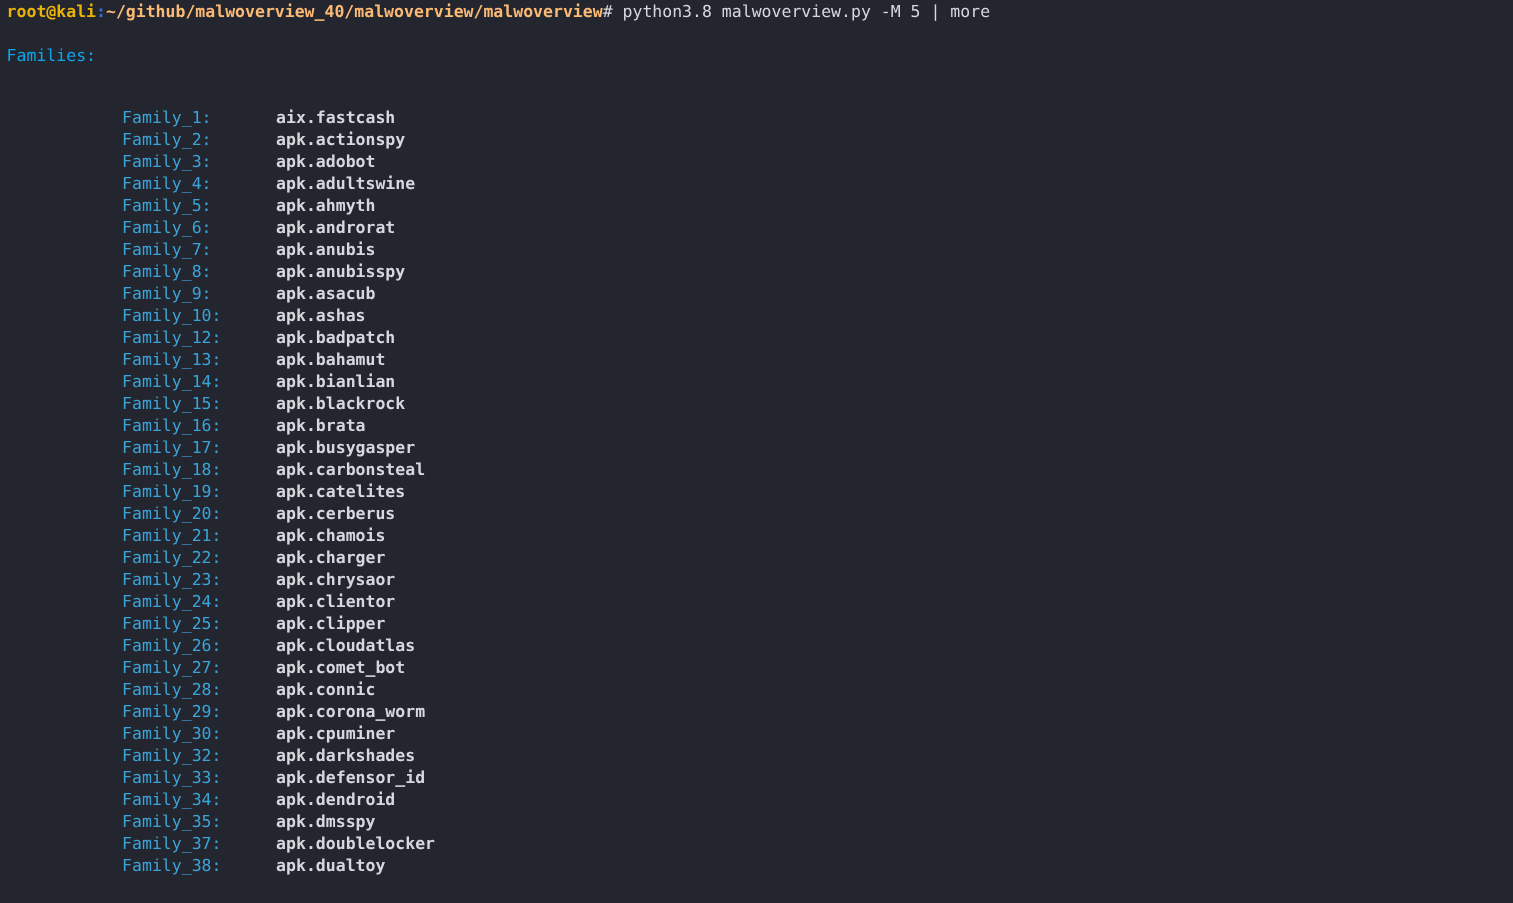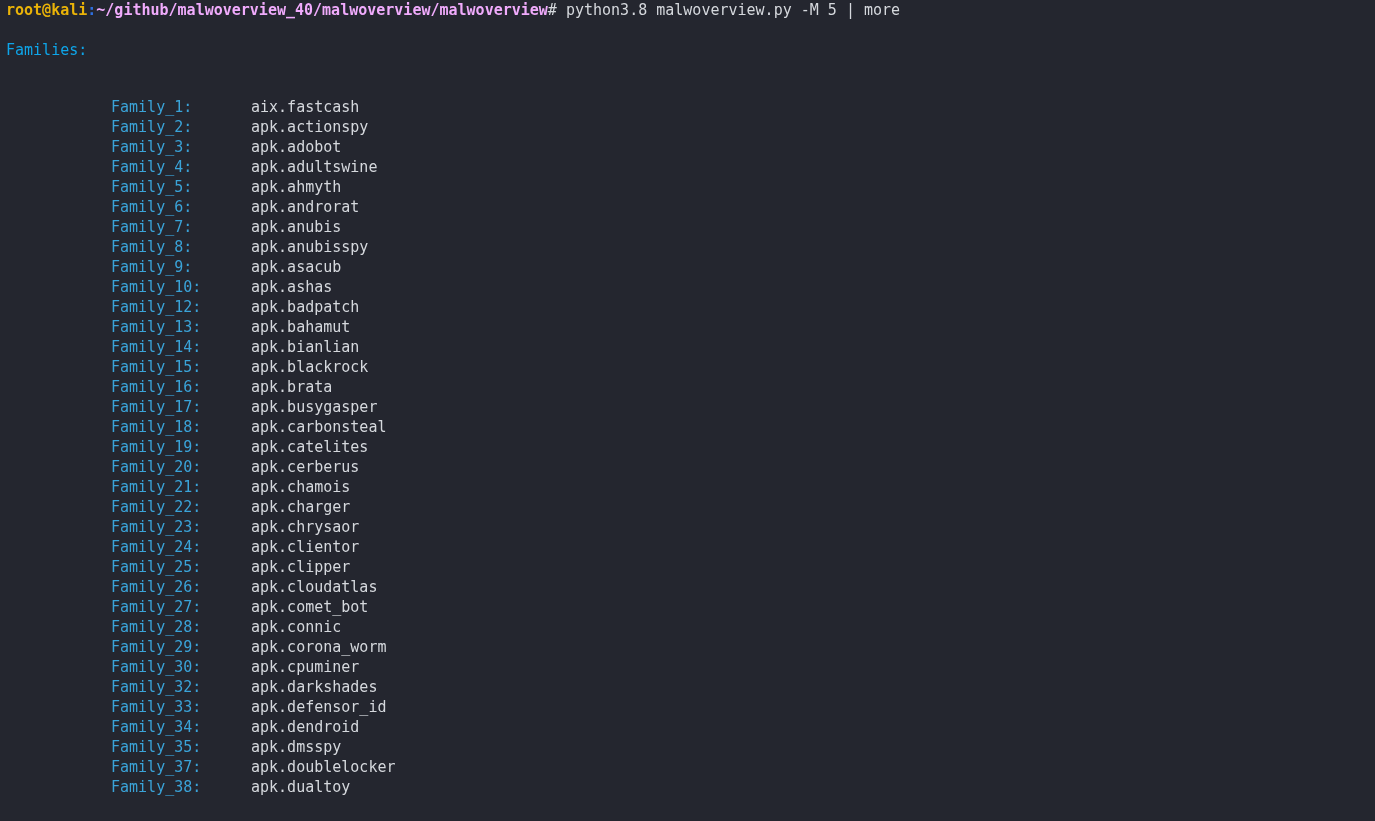--- a/index.html
+++ b/index.html
@@ -31,25 +31,25 @@
     line-height: 20px;
     white-space: pre;
     padding-left: 6px;
     letter-spacing: 0px;
   }
   .line.blank { height: 20px; }
 
   
   .c-user   { color: #eab308; font-weight: bold; }
   .c-colon  { color: #2f6fe0; font-weight: bold; }
-  .c-path   { color: #f0abfc; font-weight: bold; }
+  .c-path   { color: #fdba74; font-weight: bold; }
   .c-cmd    { color: #d5d8dd; font-weight: normal; }
   .c-header { color: #0ea5e9; font-weight: normal; }
   .c-key    { color: #3aa3d8; font-weight: normal; }
-  .c-val    { color: #d5d8dd; font-weight: normal; }
+  .c-val    { color: #d5d8dd; font-weight: bold; }
 
   .fam-row { display: block; }
   .indent  { display: inline-block; width: 105px; }
   .keycol  { display: inline-block; width: 140px; margin-top: 37px; }
 </style>
 </head>
 <body>
 
 <div id="terminal">
 

